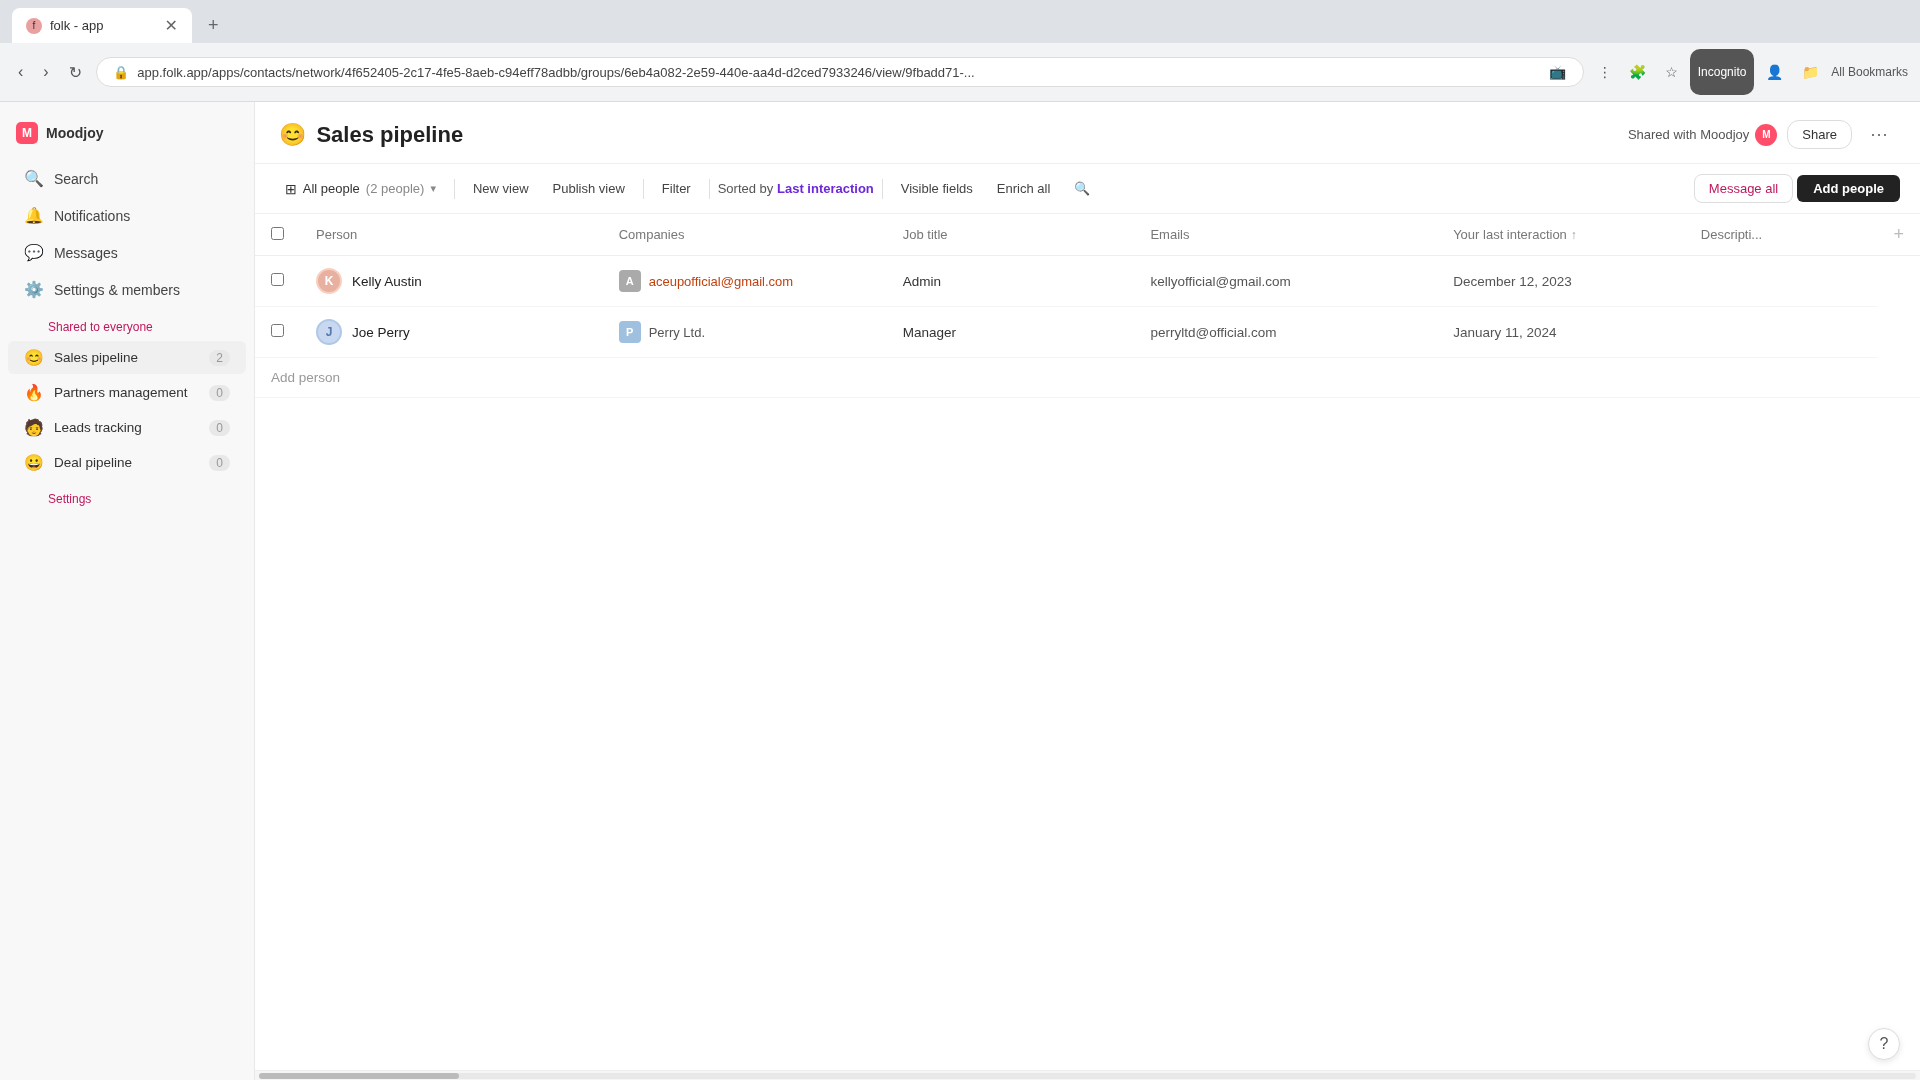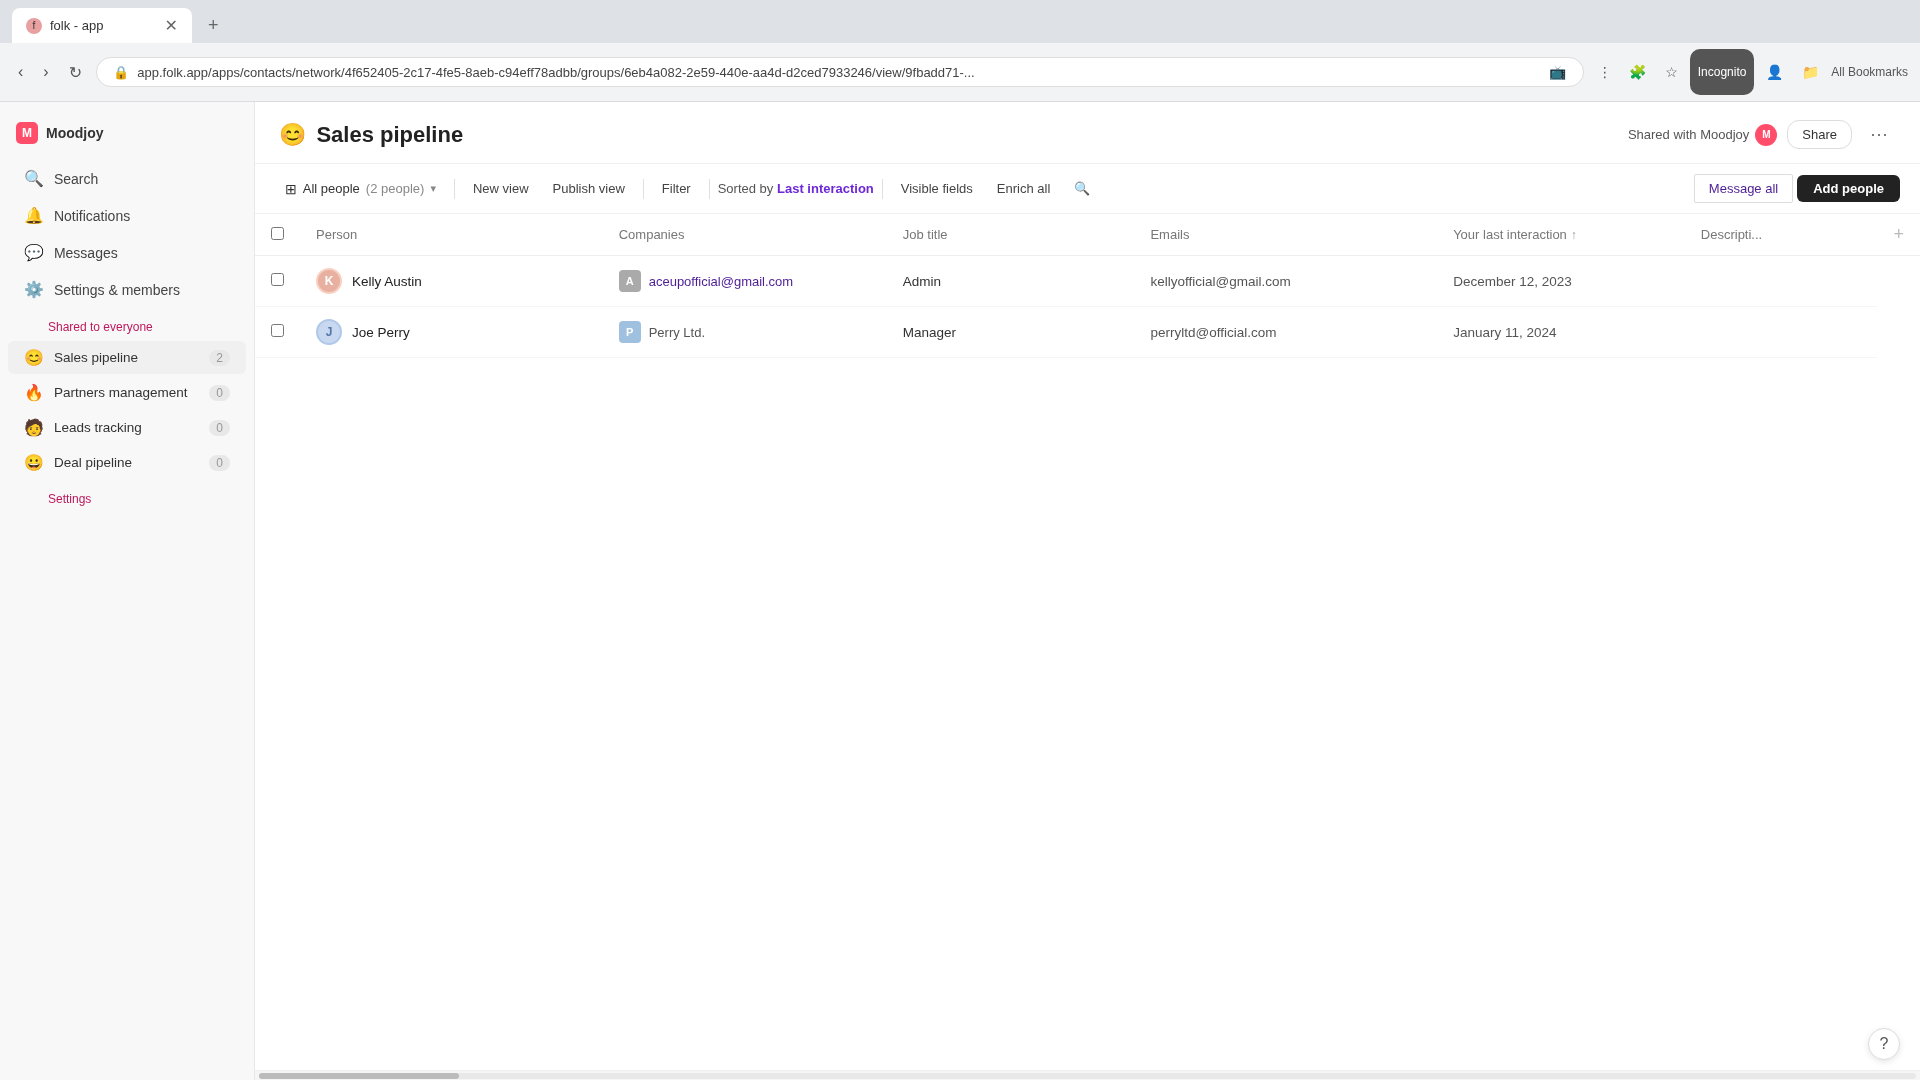--- a/index.html
+++ b/index.html
@@ -49,21 +49,21 @@
     .shared-avatar { width: 22px; height: 22px; background: #ff4d6a; border-radius: 50%; display: flex; align-items: center; justify-content: center; color: white; font-size: 10px; font-weight: bold; }
     .share-btn { padding: 6px 14px; border: 1px solid #ddd; border-radius: 12px; background: #fff; cursor: pointer; font-size: 13px; color: #333; }
     .more-btn { padding: 4px 8px; border: none; background: none; cursor: pointer; font-size: 18px; color: #666; border-radius: 4px; }
 
     
     .toolbar { display: flex; align-items: center; padding: 10px 20px; gap: 4px; border-bottom: 1px solid #f0f0f0; }
     .toolbar-btn { display: flex; align-items: center; gap: 5px; padding: 5px 10px; border-radius: 6px; border: none; background: none; cursor: pointer; font-size: 13px; color: #444; }
     .all-people-btn { display: flex; align-items: center; gap: 6px; padding: 5px 10px; border-radius: 6px; border: none; background: none; cursor: pointer; font-size: 13px; color: #333; font-weight: 500; }
     .toolbar-divider { width: 1px; height: 20px; background: #e0e0e0; margin: 0 4px; }
     .toolbar-spacer { flex: 1; }
-    .message-all-btn { padding: 6px 14px; border: 1.5px solid #ddd; border-radius: 2px; background: #fff; cursor: pointer; font-size: 13px; color: #4c1d95; }
+    .message-all-btn { padding: 6px 14px; border: 1.5px solid #ddd; border-radius: 8px; background: #fff; cursor: pointer; font-size: 13px; color: #be185d; }
     .add-people-btn { padding: 6px 16px; border: none; border-radius: 6px; background: #222; color: #fff; cursor: pointer; font-size: 13px; font-weight: 700; }
     .sorted-label { font-size: 13px; color: #555; }
 
     
     .table-wrapper { flex: 1; overflow: auto; }
     table { width: 100%; border-collapse: collapse; min-width: 900px; }
     thead th { padding: 10px 16px; text-align: left; font-size: 13px; color: #777; font-weight: 500; border-bottom: 1px solid #eee; background: #fff; position: sticky; top: 0; z-index: 1; white-space: nowrap; }
     thead th .col-header { display: flex; align-items: center; gap: 4px; text-align: center; }
     tbody td { padding: 12px 16px; border-bottom: 1px solid #f5f5f5; font-size: 13.5px; color: #333; }
     .checkbox-col { width: 36px; }
@@ -266,21 +266,21 @@
             </td>
             <td class="person-col">
               <div class="person-cell">
                 <div class="person-avatar" style="background:#e8b0a0; color:#fff; border:2px solid #f8d0c0;">K</div>
                 <span class="person-name">Kelly Austin</span>
               </div>
             </td>
             <td class="company-col">
               <div class="company-cell">
                 <div class="company-avatar" style="background:#aaa;">A</div>
-                <span style="color:#4c1d95; font-size:13px;text-align:right;">aceupofficial@gmail.com</span>
+                <span style="color:#c2410c; font-size:13px;text-align:right;">aceupofficial@gmail.com</span>
               </div>
             </td>
             <td class="jobtitle-col">
               <span>Admin</span>
             </td>
             <td class="email-col">
               <span style="color:#555;">kellyofficial@gmail.com</span>
             </td>
             <td class="last-interaction-col">
               <span style="color:#555;">December 12, 2023</span>
@@ -309,20 +309,25 @@
             </td>
             <td class="email-col">
               <span style="color:#555;">perryltd@official.com</span>
             </td>
             <td class="last-interaction-col">
               <span style="color:#555;">January 11, 2024</span>
             </td>
             <td class="desc-col"></td>
           </tr>
 
+          <tr class="add-person-row">
+            <td colspan="8">
+              <span>Add person</span>
+            </td>
+          </tr>
         </tbody>
       </table>
     </div>
 
     <div class="horizontal-scroll">
       <div class="scroll-track">
         <div class="scroll-thumb"></div>
       </div>
     </div>
 

